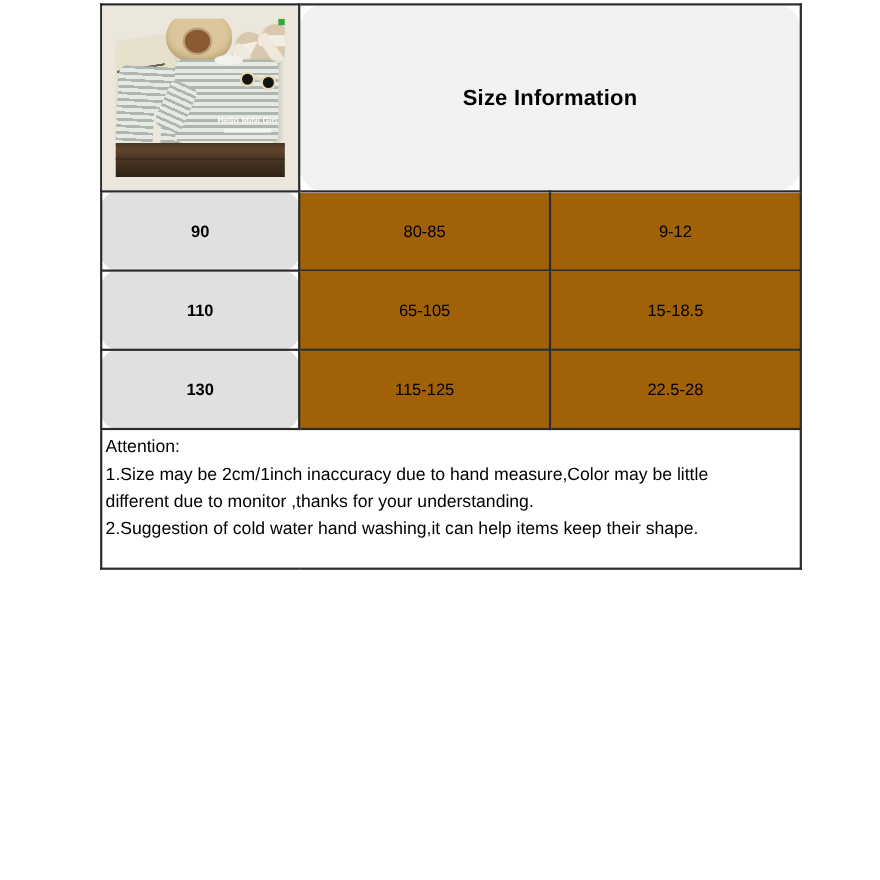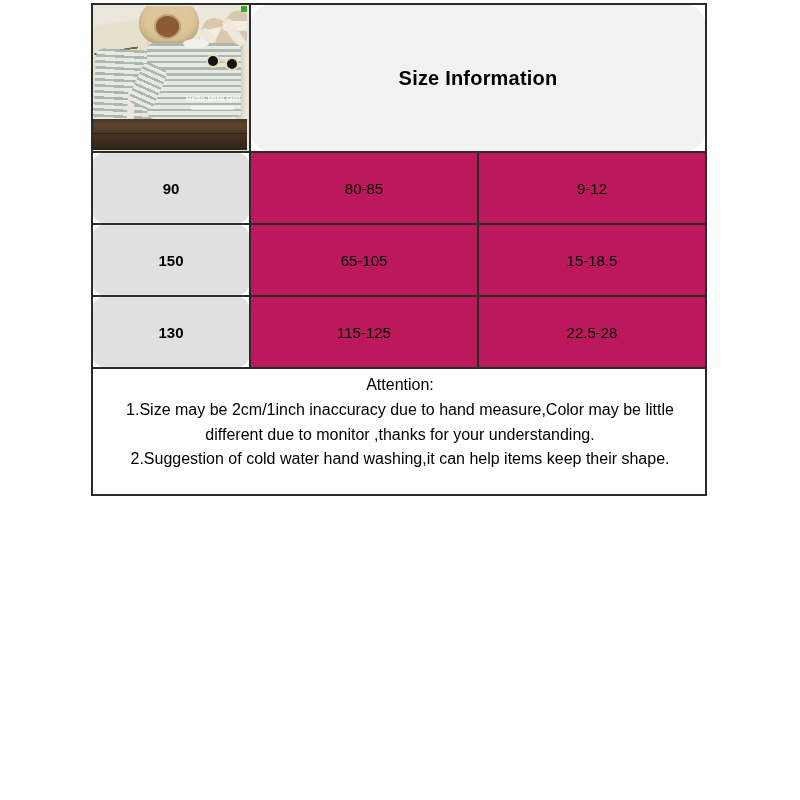--- a/index.html
+++ b/index.html
@@ -2,38 +2,38 @@
 <html><head>
 <meta charset="utf-8">
 <style>
   * { margin:0; padding:0; box-sizing:border-box; }
   html,body { width:800px; height:800px; background:#ffffff; font-family:"Liberation Sans", sans-serif; color:#000; }
   .canvas { position:relative; width:800px; height:800px; background:#ffffff; overflow:hidden; }
 
   table.size-table { position:absolute; left:91px; top:3px; border-collapse:collapse; table-layout:fixed; }
   td,th { border:2px solid #2b2b2b; text-align:center; vertical-align:middle; overflow:hidden; }
   .gray  { background:#e0e0e0; }
-  .light { background:#be185d; }
+  .light { background:#a16207; }
 
   tr.photo-row   { height:148px; }
   tr.head-row    { height:83px; }
   tr.data-row    { height:72px; }
   tr.att-row     { height:127px; }
 
   .title-cell { font-size:20px; font-weight:bold; background:#f2f2f2; letter-spacing:0.2px;border-radius:23px; }
   th.size-head   { font-size:27px; font-weight:bold; }
   th.col-head    { font-size:16px; font-weight:bold; }
   td.size-val    { font-size:15px; font-weight:bold;border-radius:15px; }
   td.val         { font-size:15px; }
 
-  td.attention-cell { background:#ffffff; text-align:center; vertical-align:top; padding:4px 1px 0 3px; }
+  td.attention-cell { background:#ffffff; text-align:left; vertical-align:top; padding:4px 1px 0 3px; }
   .att-line { font-size:16px; line-height:1.55; white-space:nowrap; }
 
   
-  td.photo-cell { padding:0; background:#ece7dc; position:relative; }
+  td.photo-cell { padding:12px; background:#ece7dc; position:relative; }
   .photo-wrap { position:relative; width:154px; height:144px; overflow:hidden; background:#ece7dc; }
   .wood { position:absolute; left:0; right:0; bottom:0; height:31px;
           background:linear-gradient(180deg,#6e5136 0%, #4a3523 45%, #2f2215 100%);
           box-shadow:inset 0 6px 4px -3px rgba(0,0,0,.35); }
   .wood:after { content:""; position:absolute; left:0; right:0; top:14px; height:1px; background:rgba(0,0,0,.35); }
   .bag { position:absolute; left:-12px; top:18px; width:70px; height:90px; background:#e7e0cc;
          transform:rotate(-9deg); box-shadow:2px 2px 5px rgba(0,0,0,.12); }
   .bag-text { position:absolute; left:16px; top:26px; width:44px; height:46px;
               background:repeating-linear-gradient(180deg, rgba(70,64,52,.8) 0 2px, transparent 2px 8px); }
   .hat { position:absolute; left:46px; top:-8px; width:60px; height:48px; background:#dcc69c;
@@ -123,21 +123,21 @@
       </td>
     </tr>
 
 
     <tr class="data-row">
       <td class="gray size-val">90</td>
       <td class="light val">80-85</td>
       <td class="light val">9-12</td>
     </tr>
     <tr class="data-row">
-      <td class="gray size-val">150</td>
+      <td class="gray size-val">110</td>
       <td class="light val">65-105</td>
       <td class="light val">15-18.5</td>
     </tr>
     <tr class="data-row">
       <td class="gray size-val">130</td>
       <td class="light val">115-125</td>
       <td class="light val">22.5-28</td>
     </tr>
 
     <tr class="att-row">

